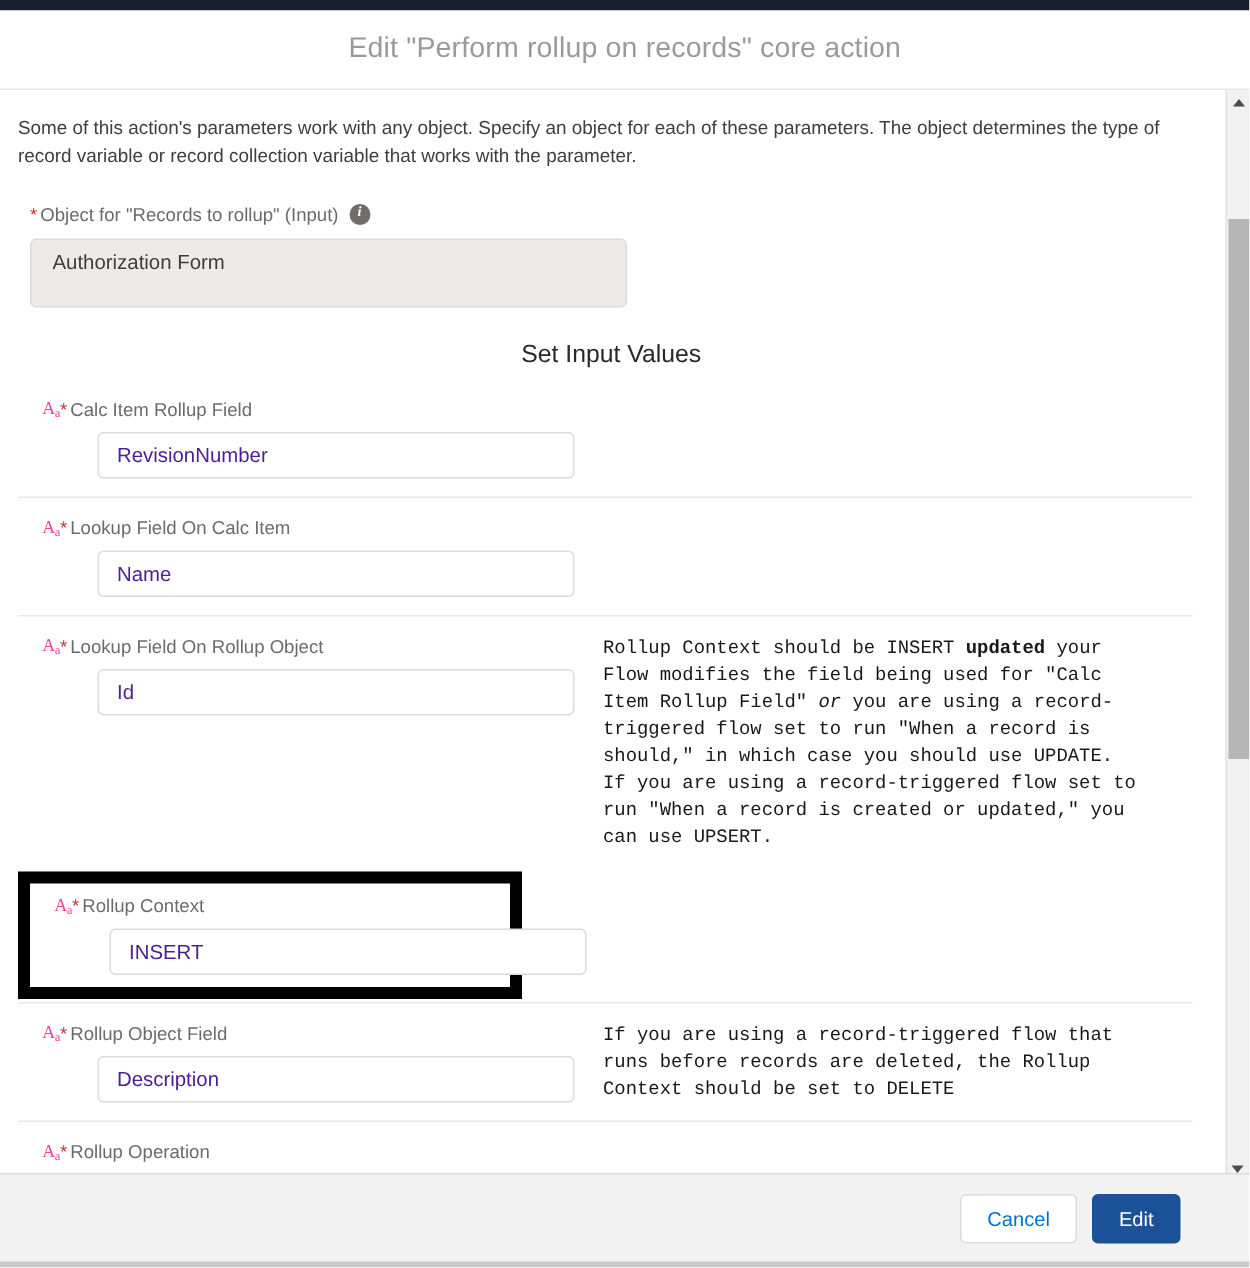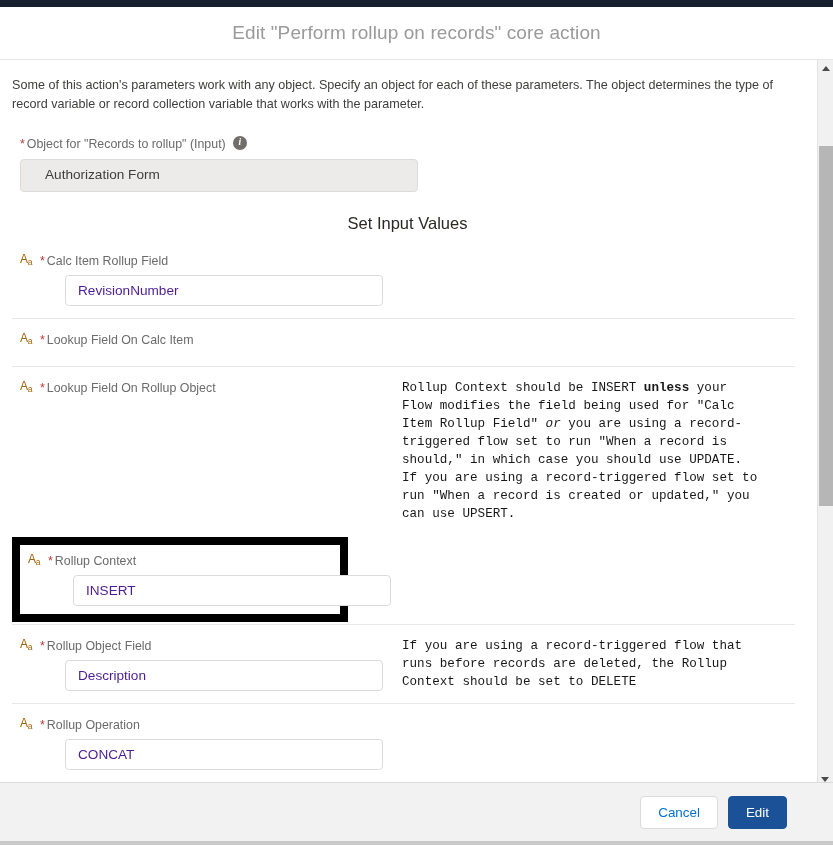--- a/index.html
+++ b/index.html
@@ -93,28 +93,28 @@
     display: inline-flex;
     align-items: center;
     justify-content: center;
     font-family: "Liberation Serif", serif;
     line-height: 1;
     cursor: pointer;
   }
   .input-disabled {
     display: block;
     width: 398px;
-    height: 33px;
+    height: 46px;
     margin-left: 8px;
     background: #ecebea;
     border: 1px solid #dddbda;
     border-radius: 4px;
     font-size: 13.6px;
     color: #3e3e3c;
-    padding: 0 24px;
+    padding: 0 14px;
     line-height: 29px;
     font-family: "Liberation Sans", sans-serif;
   }
 
   .section-heading {
     font-size: 16.5px;
     color: #2b2826;
     font-weight: 400;
     padding-left: 8px;
     margin-bottom: 18px;
@@ -142,24 +142,24 @@
   .param-left {
     width: 390px;
     flex: 0 0 auto;
     display: flex;
     align-items: flex-start;
   }
   .type-icon {
     width: 28px;
     flex: 0 0 auto;
     padding-top: 1px;
-    text-align: center;
+    text-align: right;
     font-size: 12px;
-    color: #a16207;
-    font-family: Liberation Sans, sans-serif;
+    color: #ec4899;
+    font-family: Liberation Serif, serif;
     letter-spacing: -.3px;
     user-select: none;
   }
   .type-icon sub {
     font-size: 8.5px;
     vertical-align: baseline;
     position: relative;
     top: 2px;
   }
   .param-fields { flex: 1 1 auto; }
@@ -309,32 +309,34 @@
               <input class="text-input" type="text" value="RevisionNumber" style="">
             </div>
           </div>
         </div>
 
         <div class="param-row">
           <div class="param-left">
             <div class="type-icon"><span>A</span><sub>a</sub></div>
             <div class="param-fields">
               <div class="param-label-row"><span class="req-star">*</span><span class="field-label">Lookup Field On Calc Item</span></div>
+              <input class="text-input" type="text" value="Name" style="">
             </div>
           </div>
         </div>
 
         <div class="param-row">
           <div class="param-left">
             <div class="type-icon"><span>A</span><sub>a</sub></div>
             <div class="param-fields">
               <div class="param-label-row"><span class="req-star">*</span><span class="field-label">Lookup Field On Rollup Object</span></div>
-            </div>
-          </div>
-          <div class="param-help"><span>Rollup Context should be INSERT </span><span class="bold">unless</span><span> your
+              <input class="text-input" type="text" value="Id" style="">
+            </div>
+          </div>
+          <div class="param-help"><span>Rollup Context should be INSERT </span><span class="bold">updated</span><span> your
 Flow modifies the field being used for "Calc
 Item Rollup Field" </span><span class="ital">or</span><span> you are using a record-
 triggered flow set to run "When a record is
 should," in which case you should use UPDATE.
 If you are using a record-triggered flow set to
 run "When a record is created or updated," you
 can use UPSERT.</span></div>
         </div>
 
         <div class="param-row highlighted">

